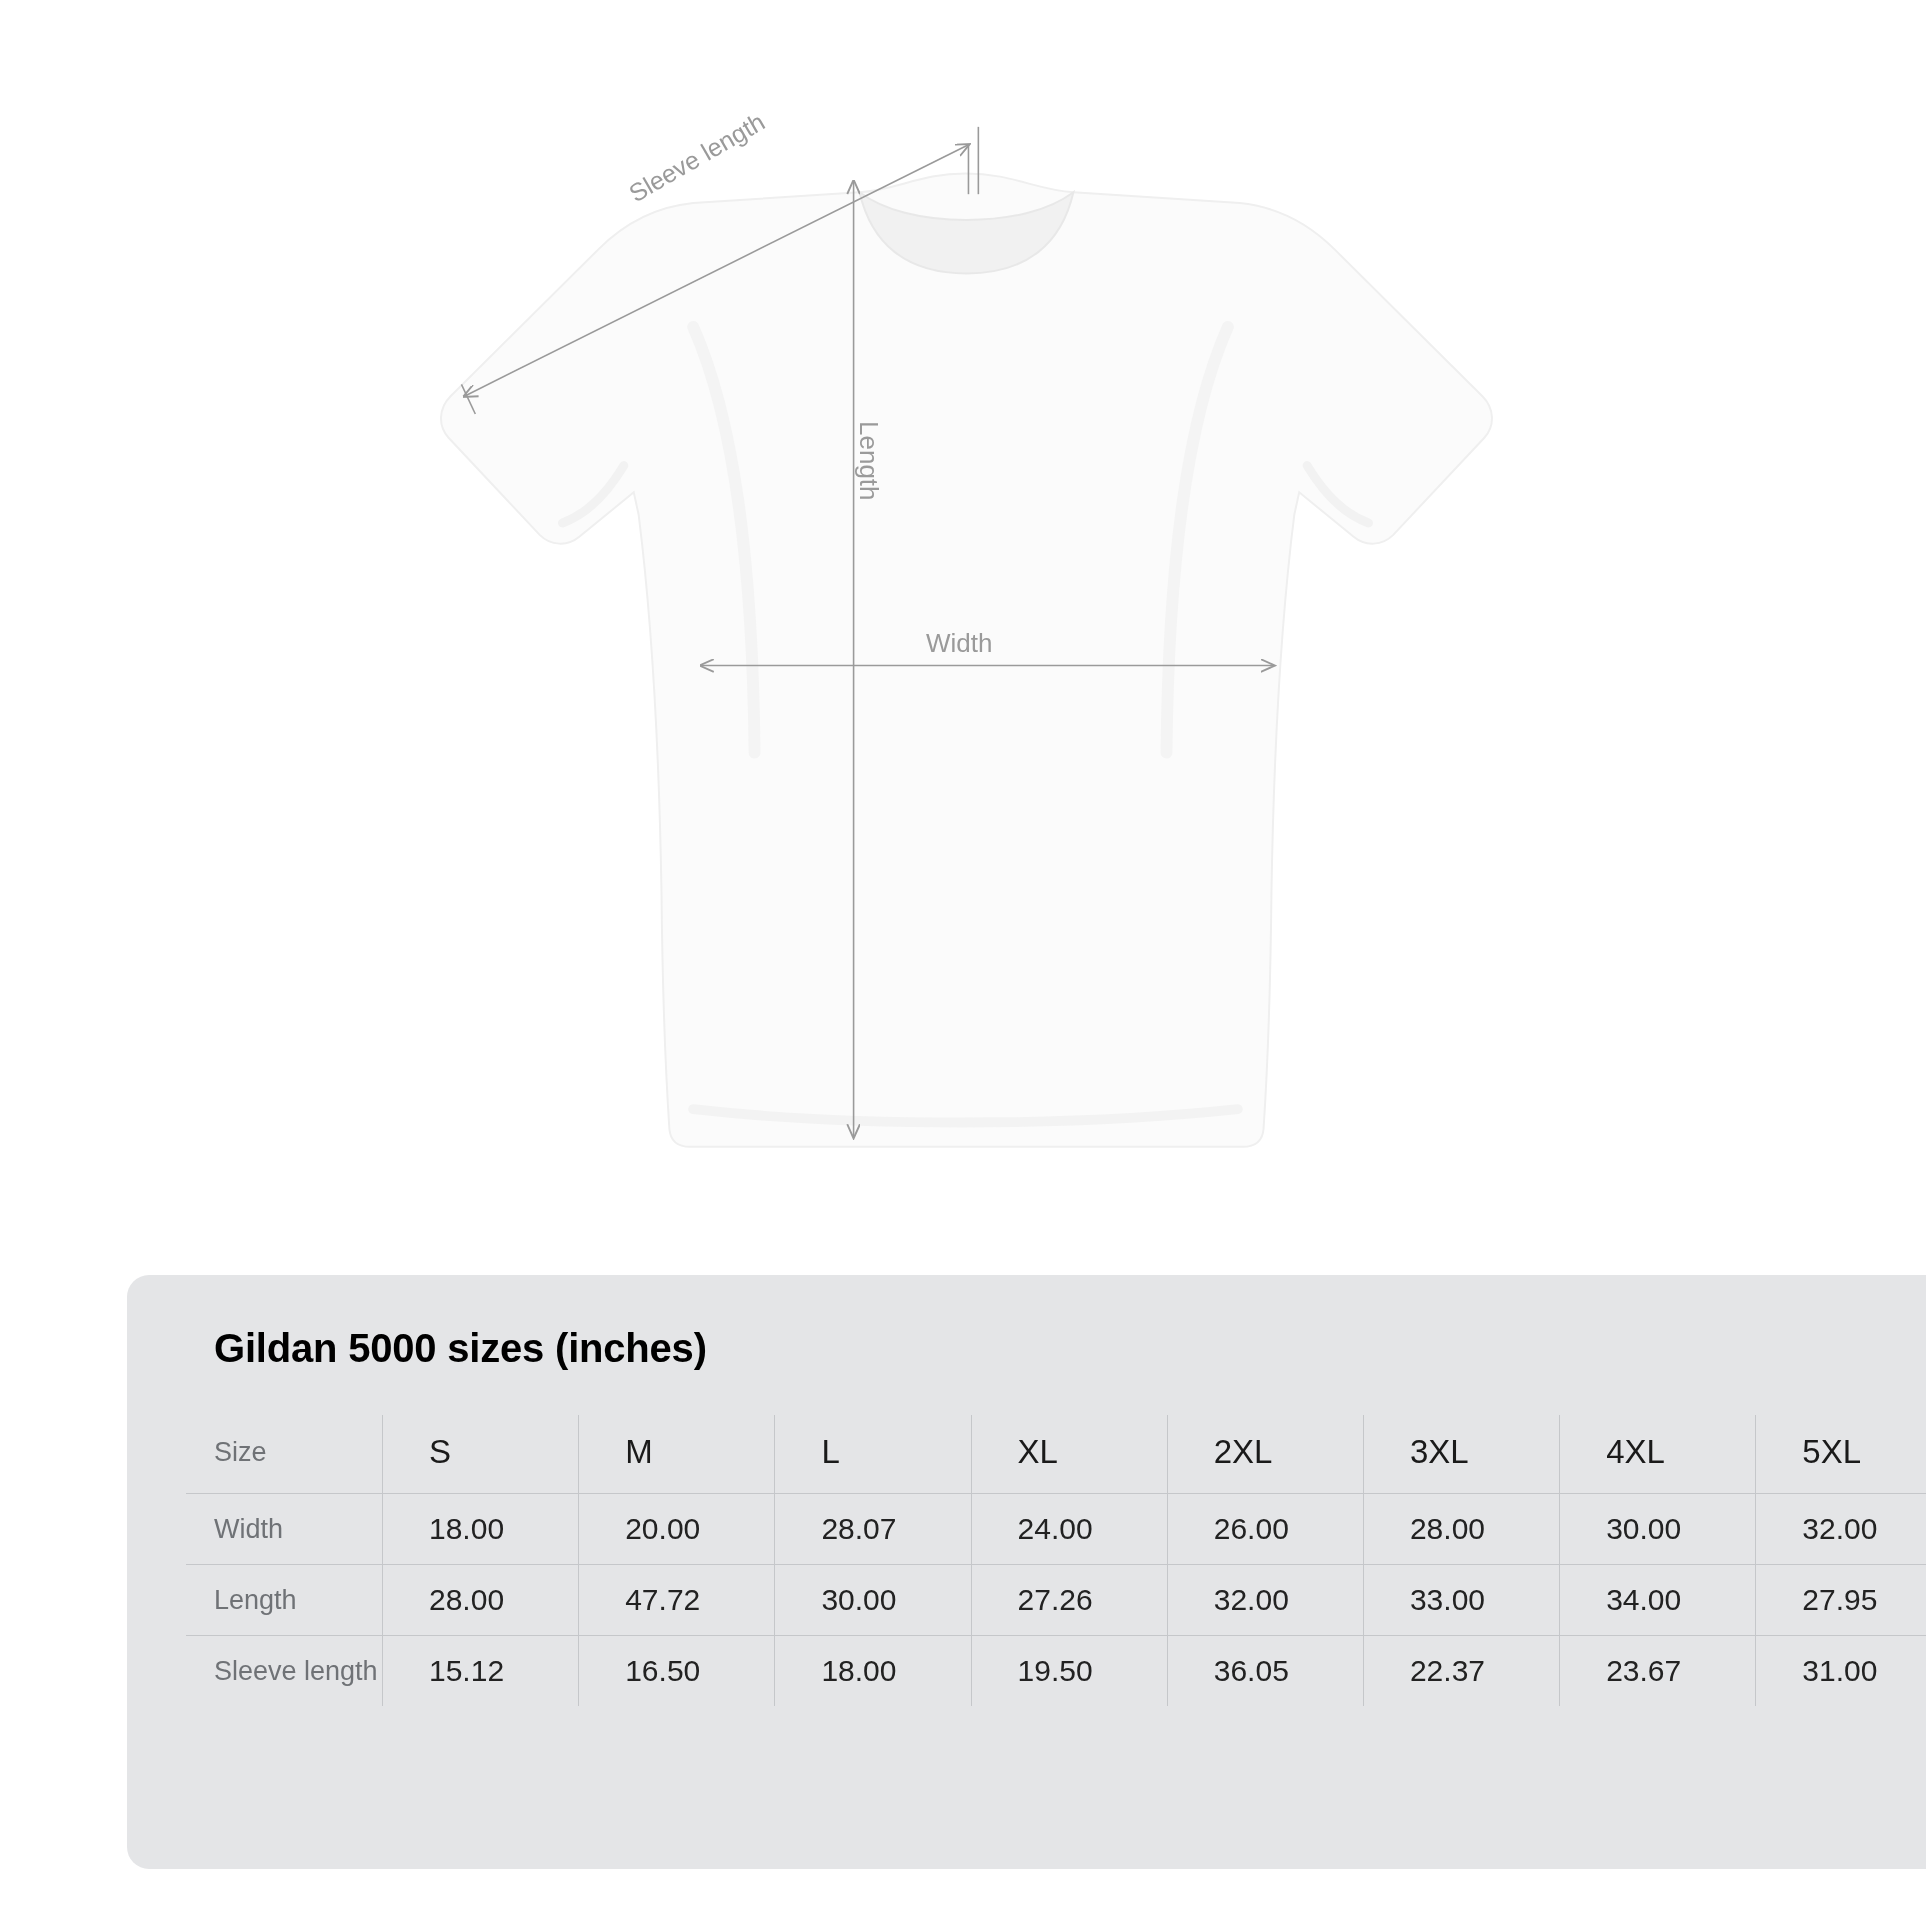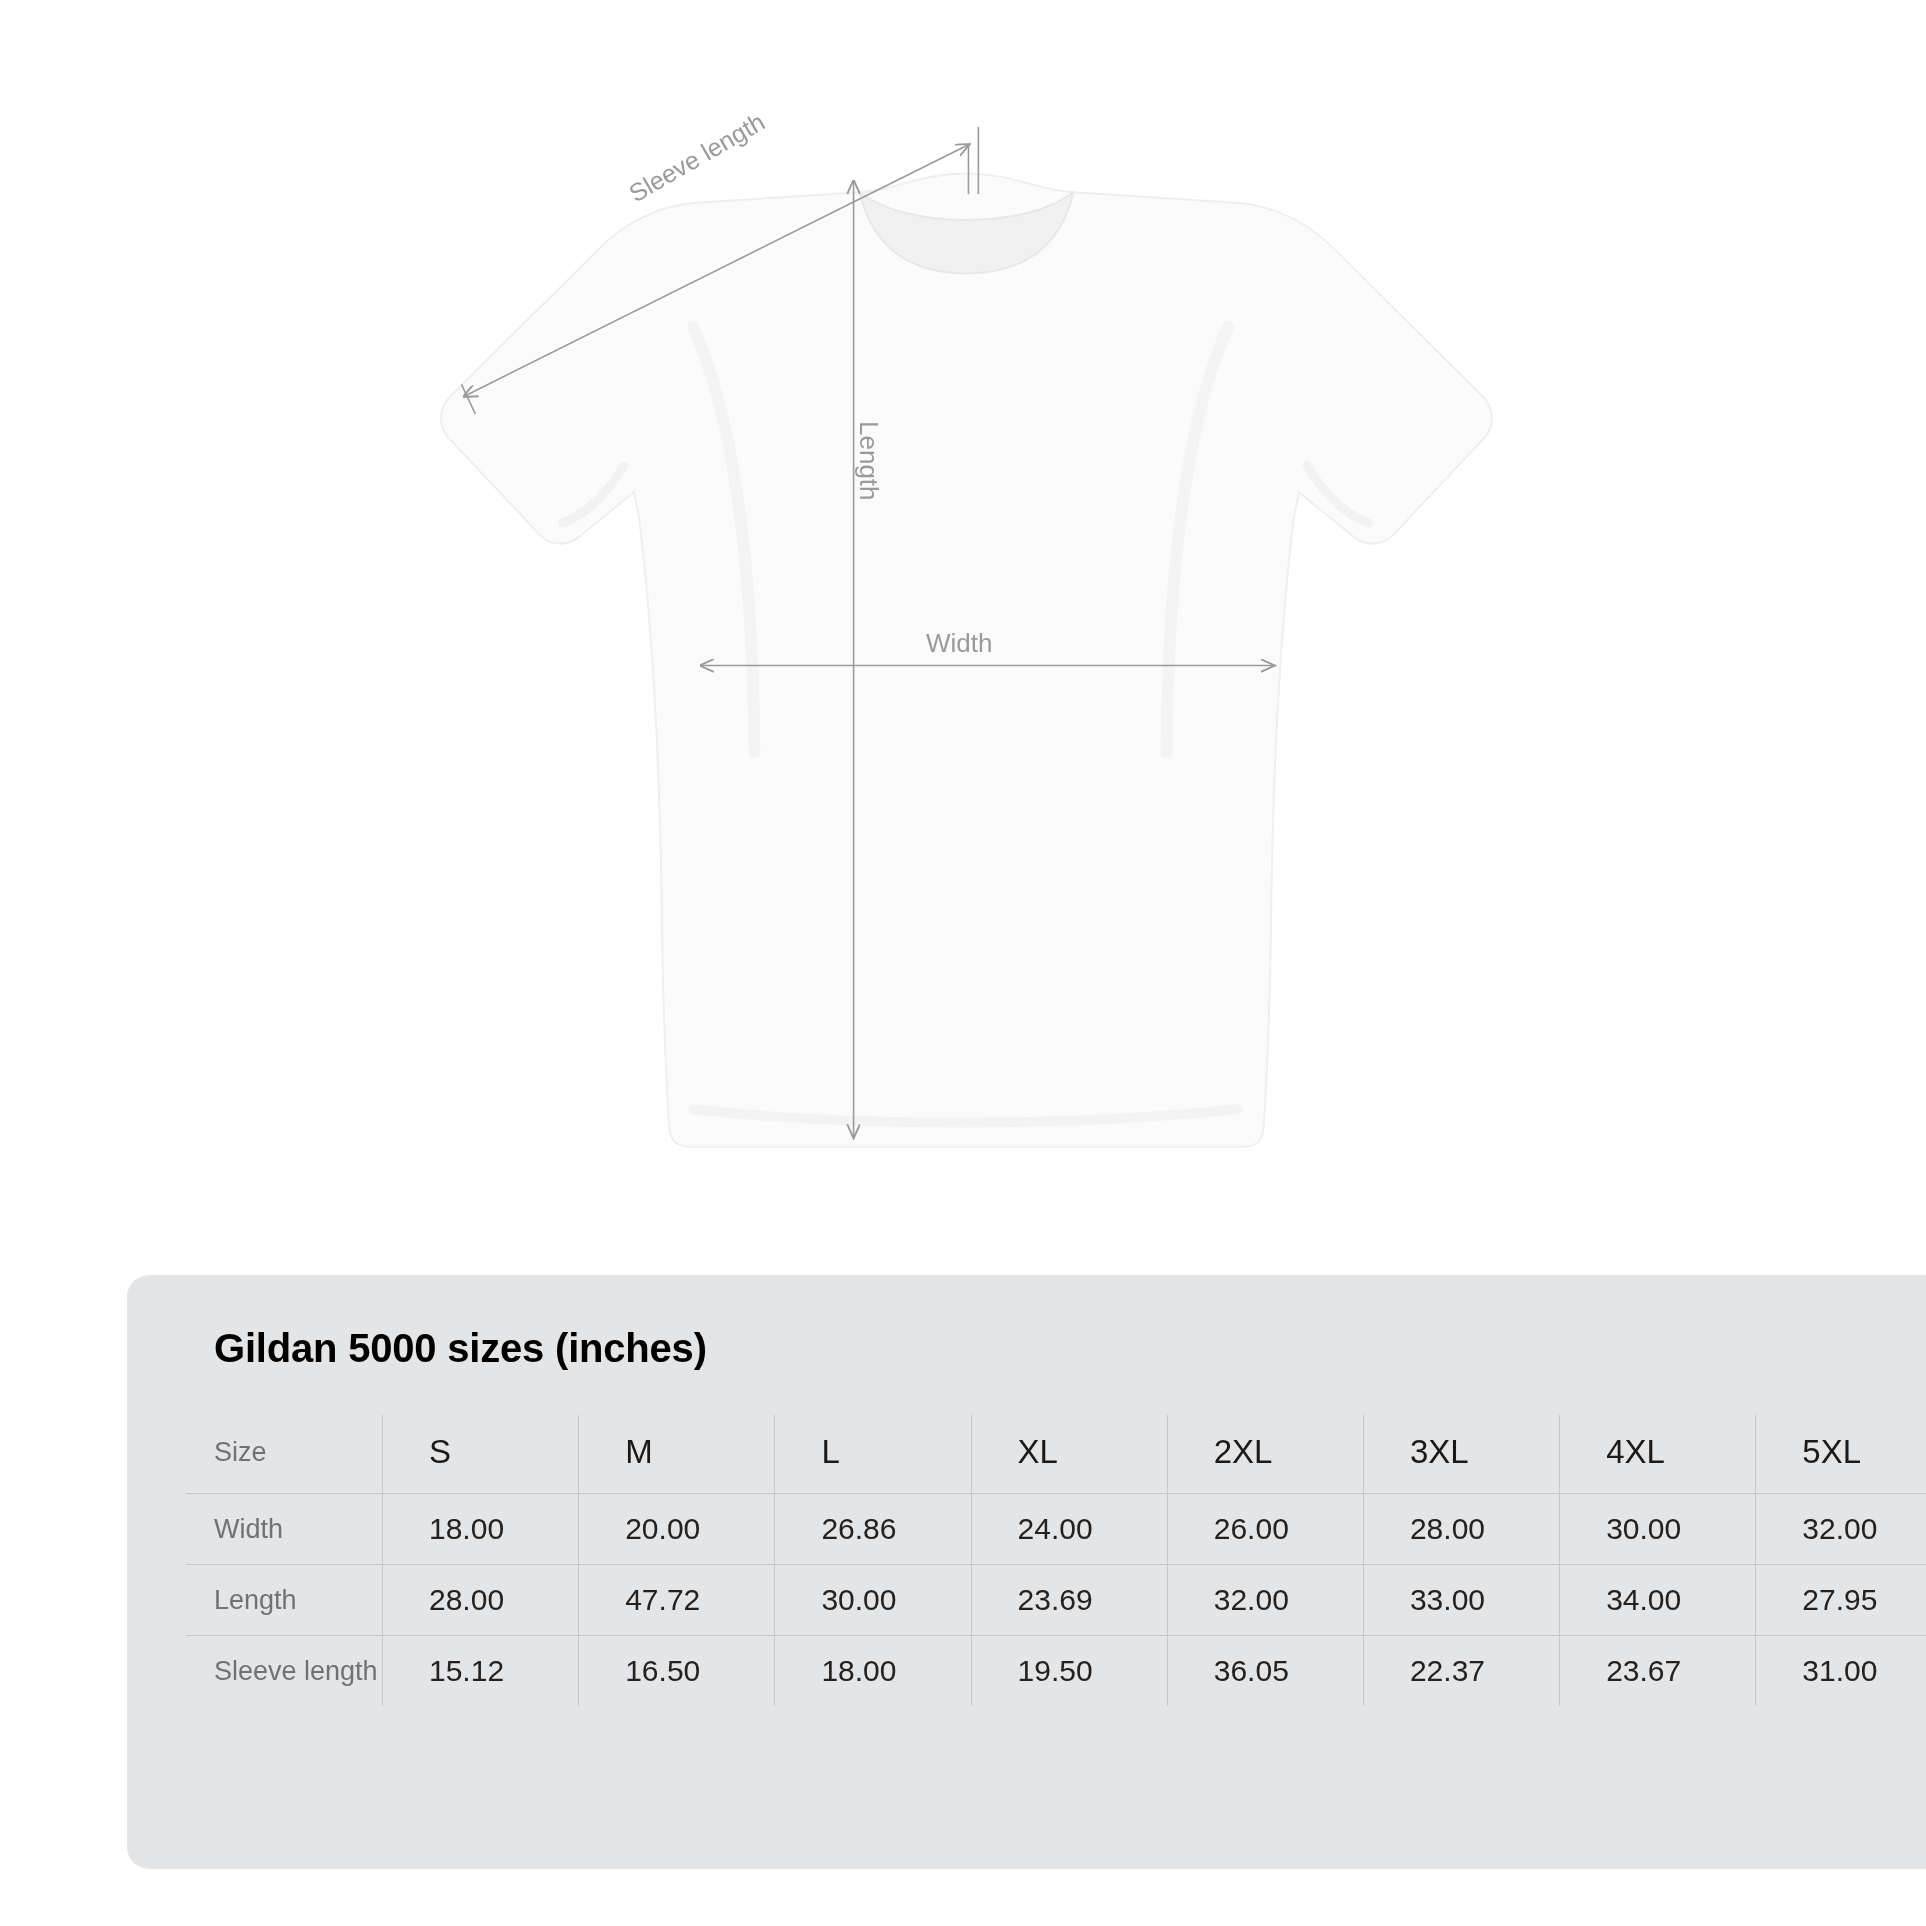--- a/index.html
+++ b/index.html
@@ -202,33 +202,33 @@
         <th class="cell">3XL</th>
         <th class="cell">4XL</th>
         <th class="cell">5XL</th>
       </tr>
     </thead>
     <tbody>
       <tr>
         <td class="rowhead">Width</td>
         <td class="cell">18.00</td>
         <td class="cell">20.00</td>
-        <td class="cell">26.86</td>
+        <td class="cell">28.07</td>
         <td class="cell">24.00</td>
         <td class="cell">26.00</td>
         <td class="cell">28.00</td>
         <td class="cell">30.00</td>
         <td class="cell">32.00</td>
       </tr>
       <tr>
         <td class="rowhead">Length</td>
         <td class="cell">28.00</td>
         <td class="cell">47.72</td>
         <td class="cell">30.00</td>
-        <td class="cell">23.69</td>
+        <td class="cell">27.26</td>
         <td class="cell">32.00</td>
         <td class="cell">33.00</td>
         <td class="cell">34.00</td>
         <td class="cell">27.95</td>
       </tr>
       <tr>
         <td class="rowhead">Sleeve length</td>
         <td class="cell">15.12</td>
         <td class="cell">16.50</td>
         <td class="cell">18.00</td>

